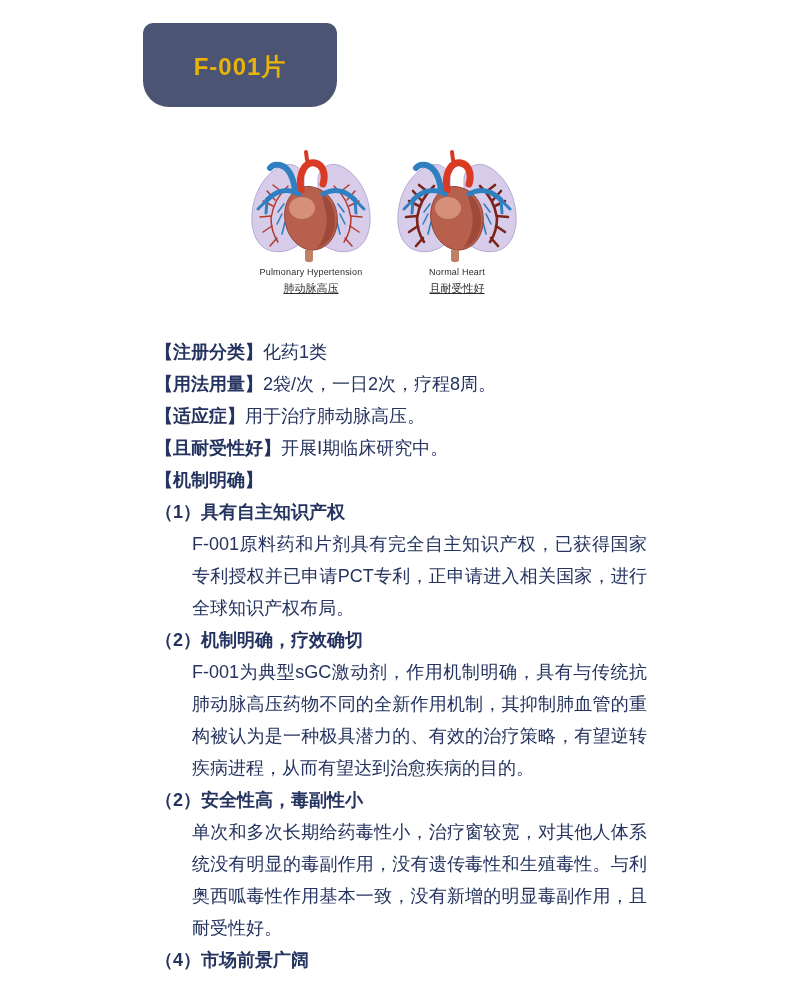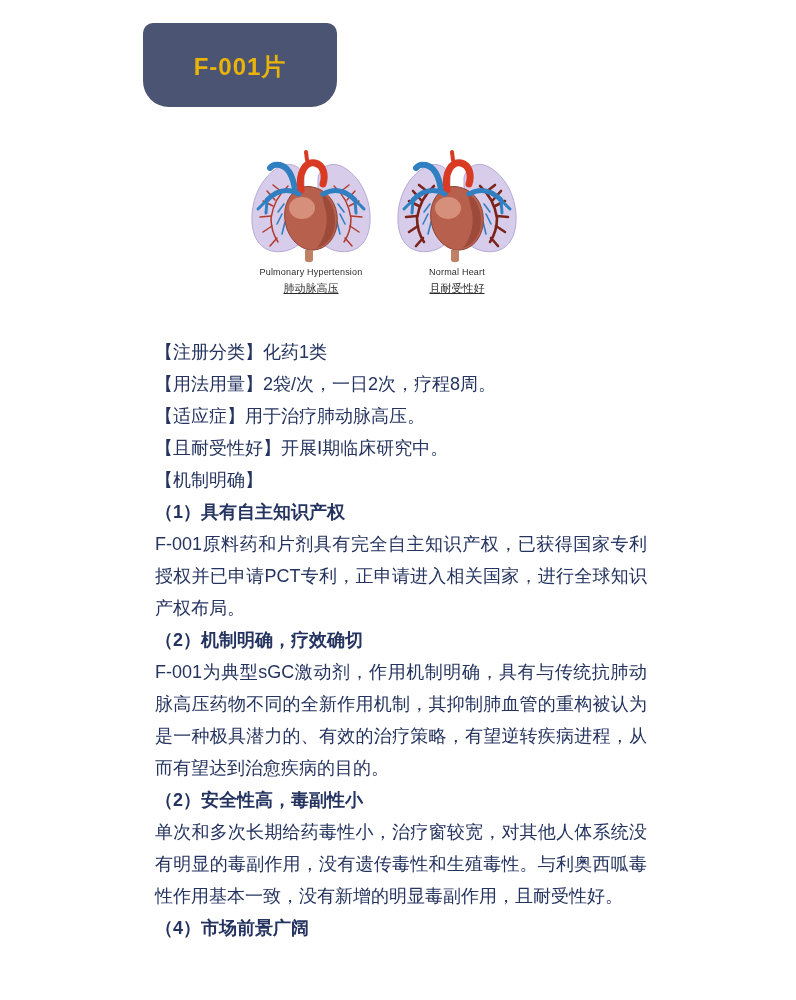--- a/index.html
+++ b/index.html
@@ -24,25 +24,26 @@
   }
   figure { width:134px; text-align:center; }
   figure svg { width:134px; height:116px; display:block; }
   .cap-en { font-size:9px;  color:#2b2b2b; margin-top:3px; letter-spacing:0.2px; }
   .cap-zh { font-size:11px; color:#2b2b2b; margin-top:4px;text-decoration:underline; }
 
   .content {
     position:absolute; left:155px; top:336px; width:492px;
     font-size:18px; line-height:32px; font-weight:500;
   }
-  .info-line .lbl { font-weight:400;margin-top:35px; }
+  .info-line .lbl { font-weight:700;margin-top:35px; }
   .adv-h { font-weight:700; }
   .adv-b {
     text-align:justify;
     text-justify:inter-character;
+    margin-left:37px;
   }
 
   
   .lung   { fill:#d7cdea; stroke:#b5a8d5; stroke-width:1; }
   .heart  { fill:#b7604e; stroke:#8f4236; stroke-width:1; }
   .hl     { fill:#d9957f; opacity:0.9; }
   .shade  { fill:#9a4737; opacity:0.85; }
   .tube   { fill:#bf8166; }
   .artery { stroke:#d93a24; fill:none; stroke-linecap:round; }
   .vein   { stroke:#2f7fc1; fill:none; stroke-linecap:round; }

